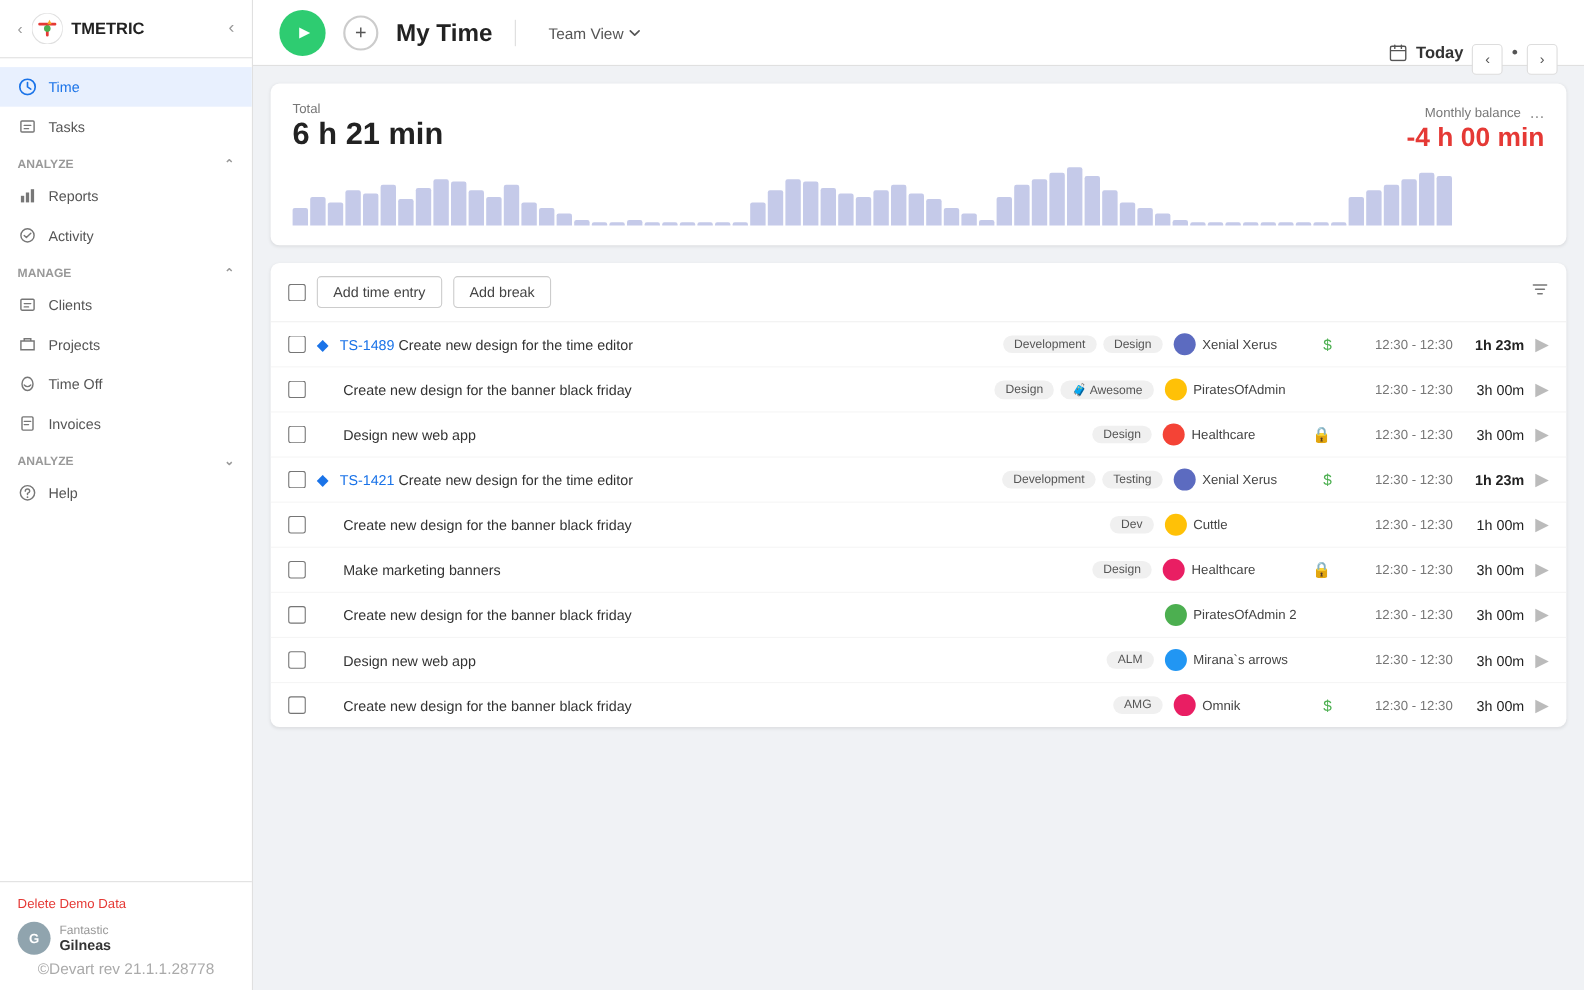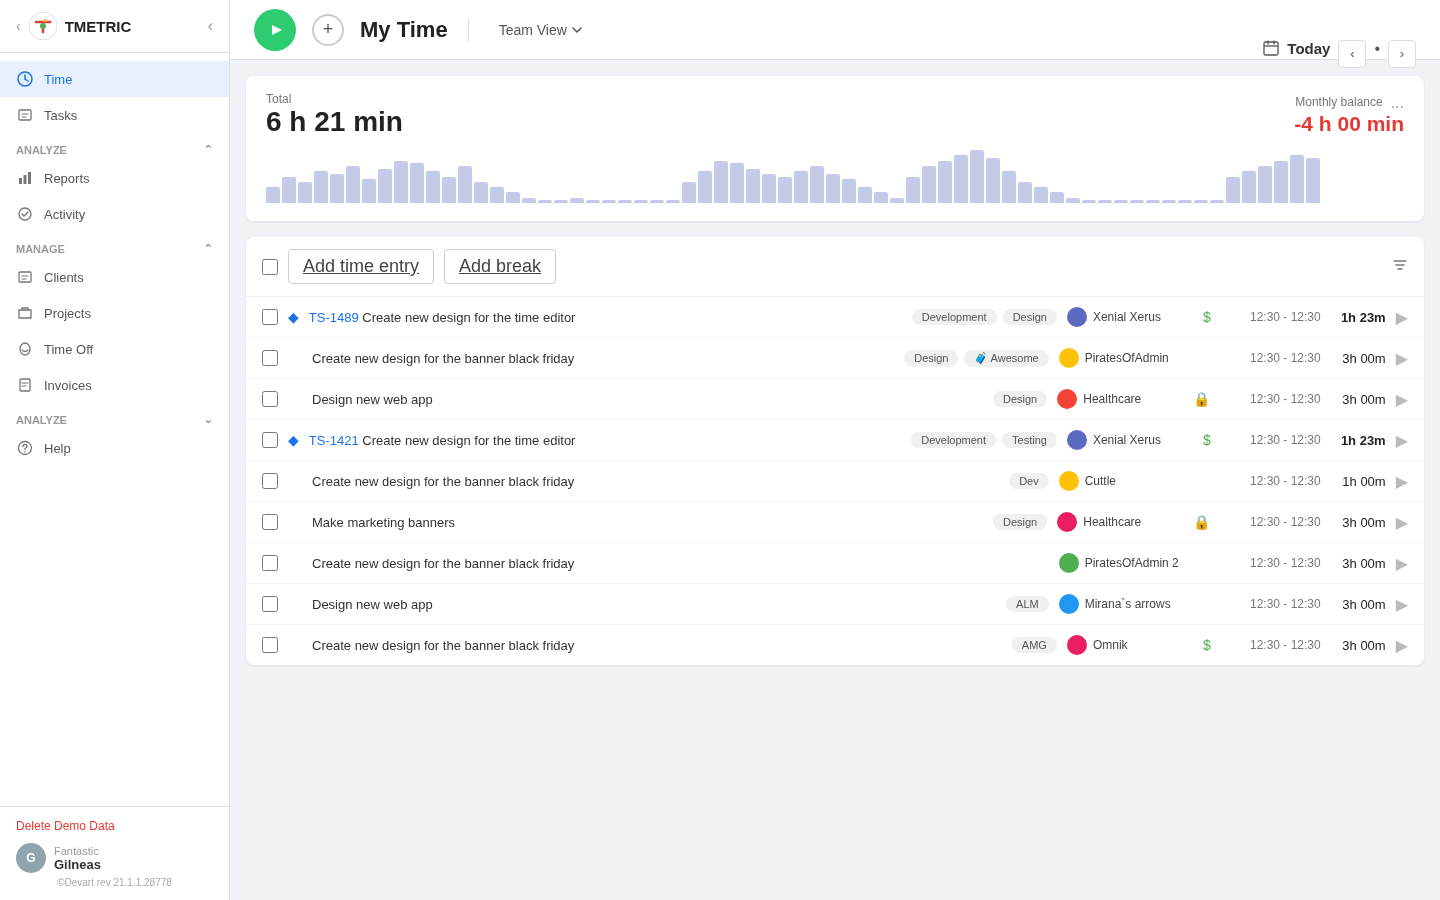--- a/index.html
+++ b/index.html
@@ -17,21 +17,21 @@
     .nav-item.active { background: #e8f0fe; color: #1a73e8; }
     .nav-item .nav-label { font-size: 13px; }
     .nav-section { padding: 10px 16px 4px; font-size: 11px; font-weight: 600; color: #999; text-transform: uppercase; display: flex; align-items: center; justify-content: space-between; cursor: pointer; }
     .nav-icon { width: 18px; height: 18px; display: flex; align-items: center; justify-content: center; }
     .sidebar-bottom { padding: 12px 16px; border-top: 1px solid #e0e0e0; }
     .delete-demo { color: #e53935; font-size: 12px; cursor: pointer; margin-bottom: 10px; }
     .workspace-info { display: flex; align-items: center; gap: 8px; }
     .avatar { width: 30px; height: 30px; border-radius: 50%; background: #90a4ae; display: flex; align-items: center; justify-content: center; color: #fff; font-size: 12px; font-weight: 600; }
     .workspace-text { font-size: 11px; color: #999; }
     .workspace-name { font-size: 13px; font-weight: 600; color: #333; }
-    .version-text { font-size: 10px; color: #aaa; margin-top: 4px; text-align: center; }
+    .version-text { font-size: 14px; color: #aaa; margin-top: 4px; text-align: center; }
 
     
     .main { flex: 1; display: flex; flex-direction: column; overflow: hidden; }
     .topbar { background: #fff; border-bottom: 1px solid #e0e0e0; padding: 0 24px; height: 60px; display: flex; align-items: center; gap: 16px; }
     .play-btn { width: 42px; height: 42px; border-radius: 50%; background: #2ecc71; border: none; cursor: pointer; display: flex; align-items: center; justify-content: center; color: #fff; font-size: 18px; }
     .add-btn { width: 32px; height: 32px; border-radius: 50%; border: 2px solid #ccc; background: #fff; cursor: pointer; display: flex; align-items: center; justify-content: center; color: #555; font-size: 18px; }
     .page-title { font-size: 22px; font-weight: 600; color: #222; }
     .divider-v { height: 24px; width: 1px; background: #ddd; margin: 0 4px; }
     .team-view { display: flex; align-items: center; gap: 4px; color: #555; font-size: 14px; cursor: pointer; padding: 6px 10px; border-radius: 4px; }
     .topbar-right { margin-left: auto; display: flex; align-items: flex-start; gap: 8px; margin-top: 48px; }
@@ -40,38 +40,38 @@
     .nav-arrow { width: 28px; height: 28px; border: 1px solid #ddd; border-radius: 4px; display: flex; align-items: center; justify-content: center; cursor: pointer; color: #555; background: #fff; }
     .dot-menu { color: #555; font-size: 16px; cursor: pointer; }
 
     
     .content { flex: 1; overflow-y: auto; padding: 16px; }
     .summary-card { background: #fff; border-radius: 8px; padding: 16px 20px; margin-bottom: 16px; box-shadow: 0 1px 3px rgba(0,0,0,0.08); }
     .summary-header { display: flex; justify-content: space-between; align-items: flex-start; }
     .total-label { font-size: 12px; color: #777; }
     .total-value { font-size: 28px; font-weight: 700; color: #222; }
     .monthly-label { font-size: 12px; color: #777; text-align: right; }
-    .monthly-value { font-size: 21px; font-weight: 700; color: #e53935; text-align: right; }
+    .monthly-value { font-size: 24px; font-weight: 700; color: #e53935; text-align: right; }
     .monthly-right { display: flex; flex-direction: column; align-items: flex-end; }
     .more-btn { color: #999; cursor: pointer; margin-top: 2px; font-size: 16px; }
 
     
     .timeline-chart { margin-top: 12px; position: relative; }
     .chart-bar { background: #c5cae9; border-radius: 2px 2px 0 0; min-width: 14px; }
     .timeline-track { position: relative; height: 30px; margin-top: 2px; }
     .timeline-bg { height: 22px; background: #e8eaf0; border-radius: 3px; position: relative; overflow: hidden; display: flex; }
     .timeline-segment { height: 100%; background: #5c6bc0; display: flex; align-items: center; padding: 0 8px; font-size: 10px; color: #fff; overflow: hidden; white-space: nowrap; }
     .timeline-labels { display: flex; justify-content: space-between; font-size: 10px; color: #999; margin-top: 4px; }
     .timeline-label { flex: 1; text-align: center; }
 
     
     .entries-card { background: #fff; border-radius: 8px; box-shadow: 0 1px 3px rgba(0,0,0,0.08); overflow: hidden; }
     .entries-toolbar { display: flex; align-items: center; gap: 10px; padding: 12px 16px; border-bottom: 1px solid #f0f0f0; }
     .checkbox-all { width: 16px; height: 16px; cursor: pointer; }
-    .btn-outline { border: 1px solid #ccc; background: #fff; border-radius: 4px; padding: 6px 14px; cursor: pointer; font-size: 18px; color: #444; text-decoration: underline; }
+    .btn-outline { border: 1px solid #ccc; background: #fff; border-radius: 4px; padding: 6px 14px; cursor: pointer; font-size: 13px; color: #444; }
     .sort-btn { margin-left: auto; color: #777; cursor: pointer; font-size: 16px; }
 
     
     .entry-row { display: flex; align-items: center; padding: 10px 16px; border-bottom: 1px solid #f5f5f5; gap: 10px; }
     .entry-row:last-child { border-bottom: none; }
     .entry-checkbox { width: 16px; height: 16px; cursor: pointer; flex-shrink: 0; }
     .entry-name { flex: 1; min-width: 0; }
     .entry-name a { color: #1a73e8; text-decoration: none; font-weight: 500; }
     .entry-tags { display: flex; gap: 6px; flex-shrink: 0; }
     .tag { background: #f0f0f0; border-radius: 12px; padding: 2px 10px; font-size: 11px; color: #555; white-space: nowrap; }

